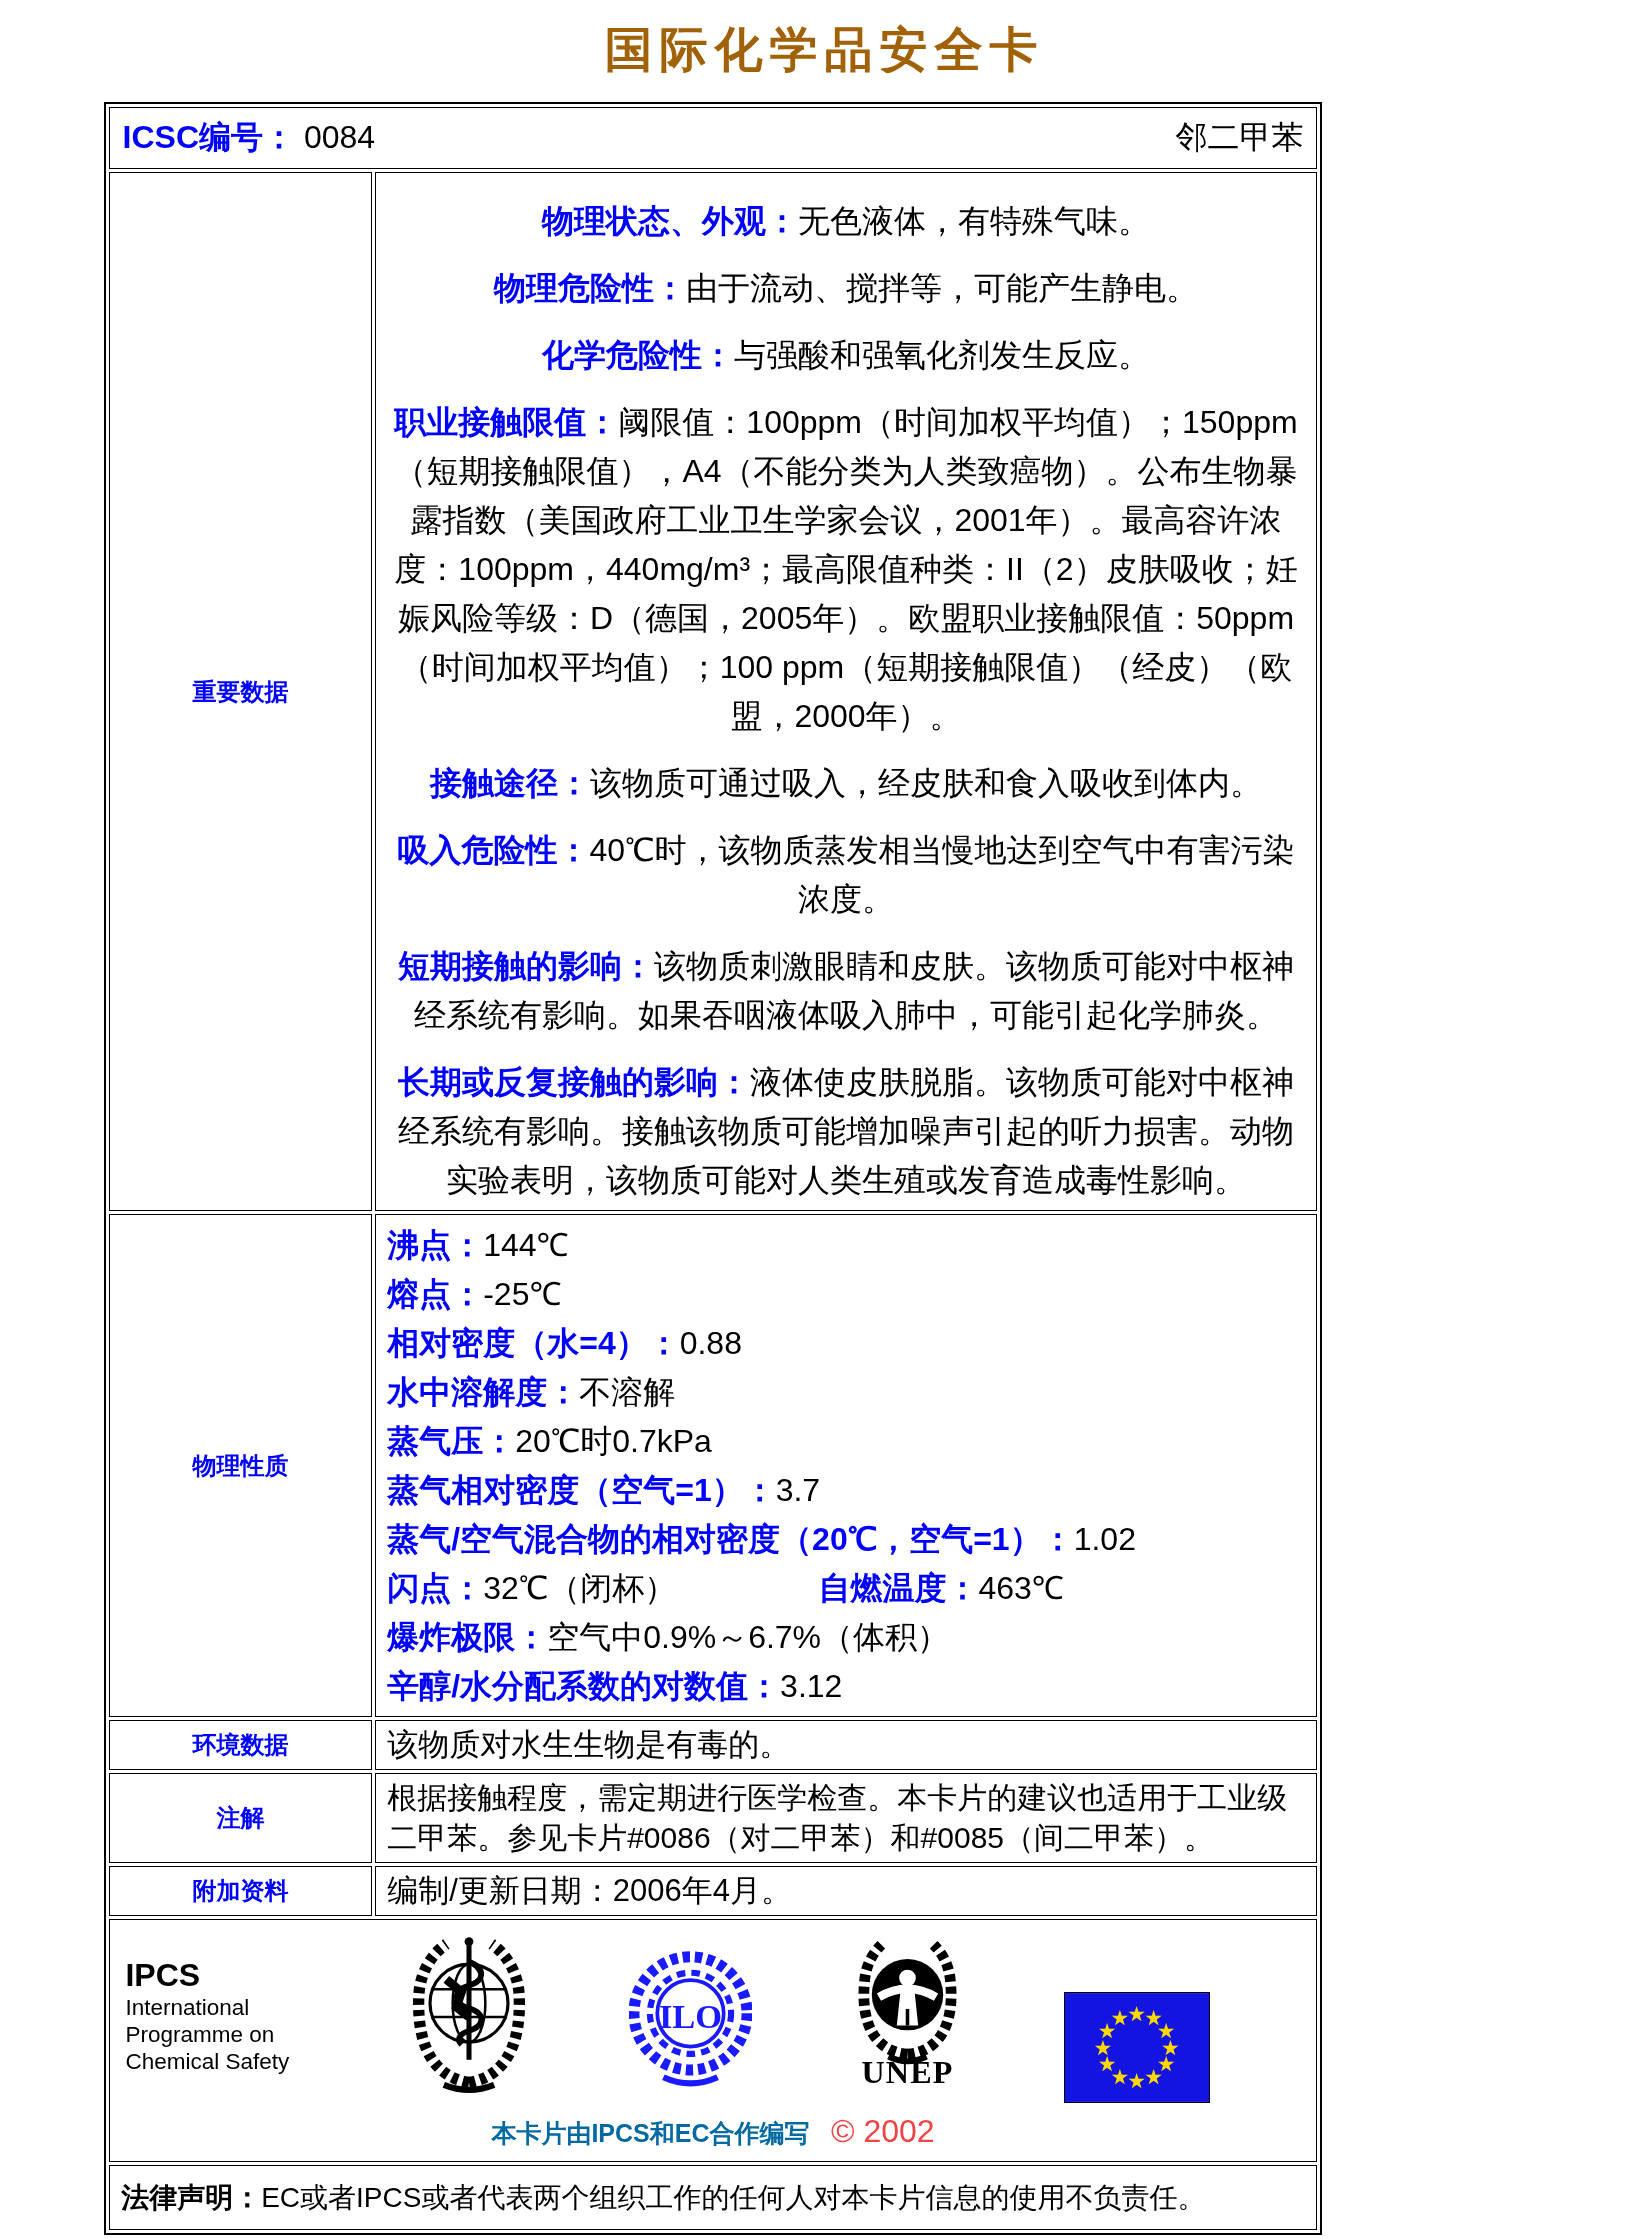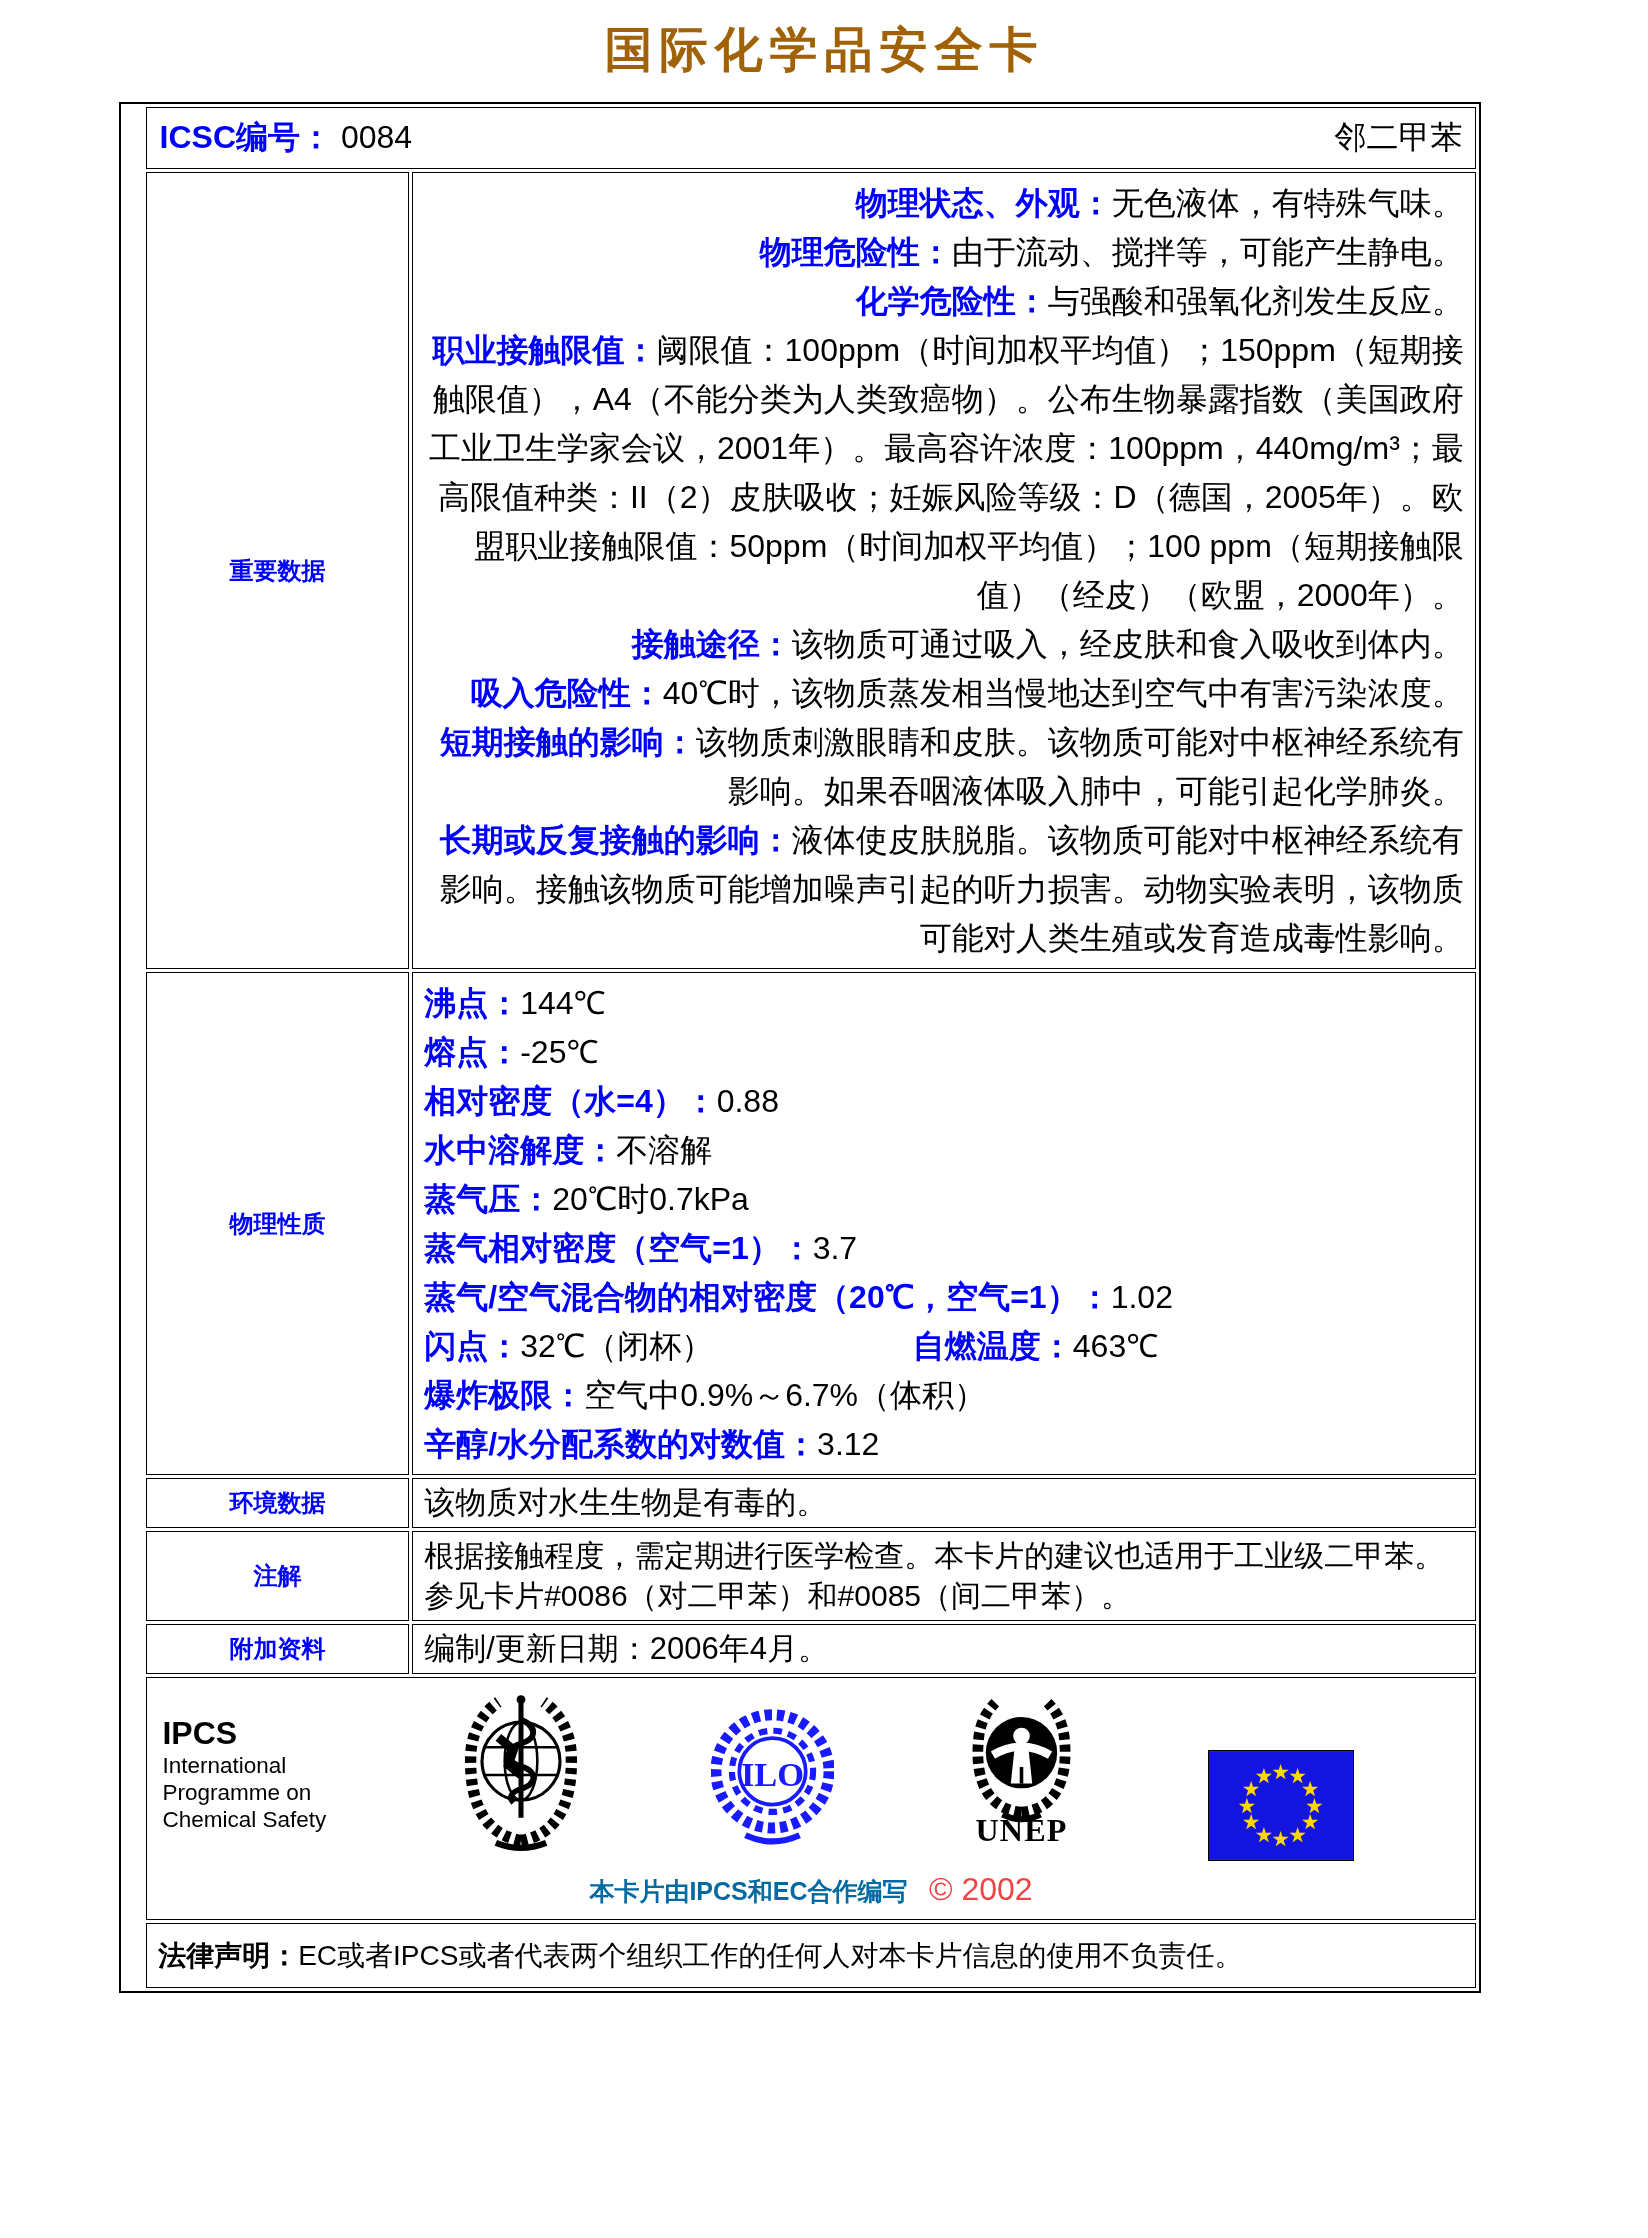--- a/index.html
+++ b/index.html
@@ -11,40 +11,39 @@
     color:#000;
   }
   .page-title {
     position:absolute; top:18px; left:0; width:100%;
     text-align:center;
     font-size:48px; font-weight:bold; color:#a16207;
     letter-spacing:7px;
     font-family:"Liberation Serif", serif;
   }
   table.card {
-    position:absolute; left:119px; top:102px;
-    width:1362px;
+    position:absolute; left:104px; top:102px;
+    width:1218px;
     border:2.1px solid #000;
     border-collapse:separate; border-spacing:3.5px;
     table-layout:fixed;
     background:#fff;
     font-size:32px;
-    padding-left:22px;
   }
   td { border:1.4px solid #000; background:#fff; vertical-align:middle; }
   td.header-cell { height:62px; padding:0 12.6px; }
   .header-inner { display:flex; justify-content:space-between; align-items:center; }
   .lbl { color:#0000ff; font-weight:bold; }
   .val { color:#000; }
   td.section-label {
     color:#0000ff; font-weight:bold; text-align:center;
     font-size:24px; vertical-align:middle;
   }
   td.content-cell { padding:5.6px 11.2px; }
-  .item, .para { line-height:49px; text-align:right; }
+  .item, .para { line-height:49px; text-align:center;margin-top:18px; }
   .prop-line { position:relative; line-height:49px; }
   .second-pair { position:absolute; left:47%; top:0; }
   td.env-cell, td.addl-cell { padding:2.8px 11.2px; line-height:42px; }
   td.notes-cell { padding:4.2px 11.2px; line-height:40px; font-size:30px; }
   td.addl-cell { font-size:31px; }
   td.env-cell { font-size:31px; }
   td.logos-cell { padding:9.8px 15.4px 7px 15.4px; }
   .logos-row { display:flex; align-items:center; }
   .ipcs-block { width:232px; flex:0 0 auto; }
   .ipcs-acronym { font-size:32px; font-weight:bold; line-height:37px; }

